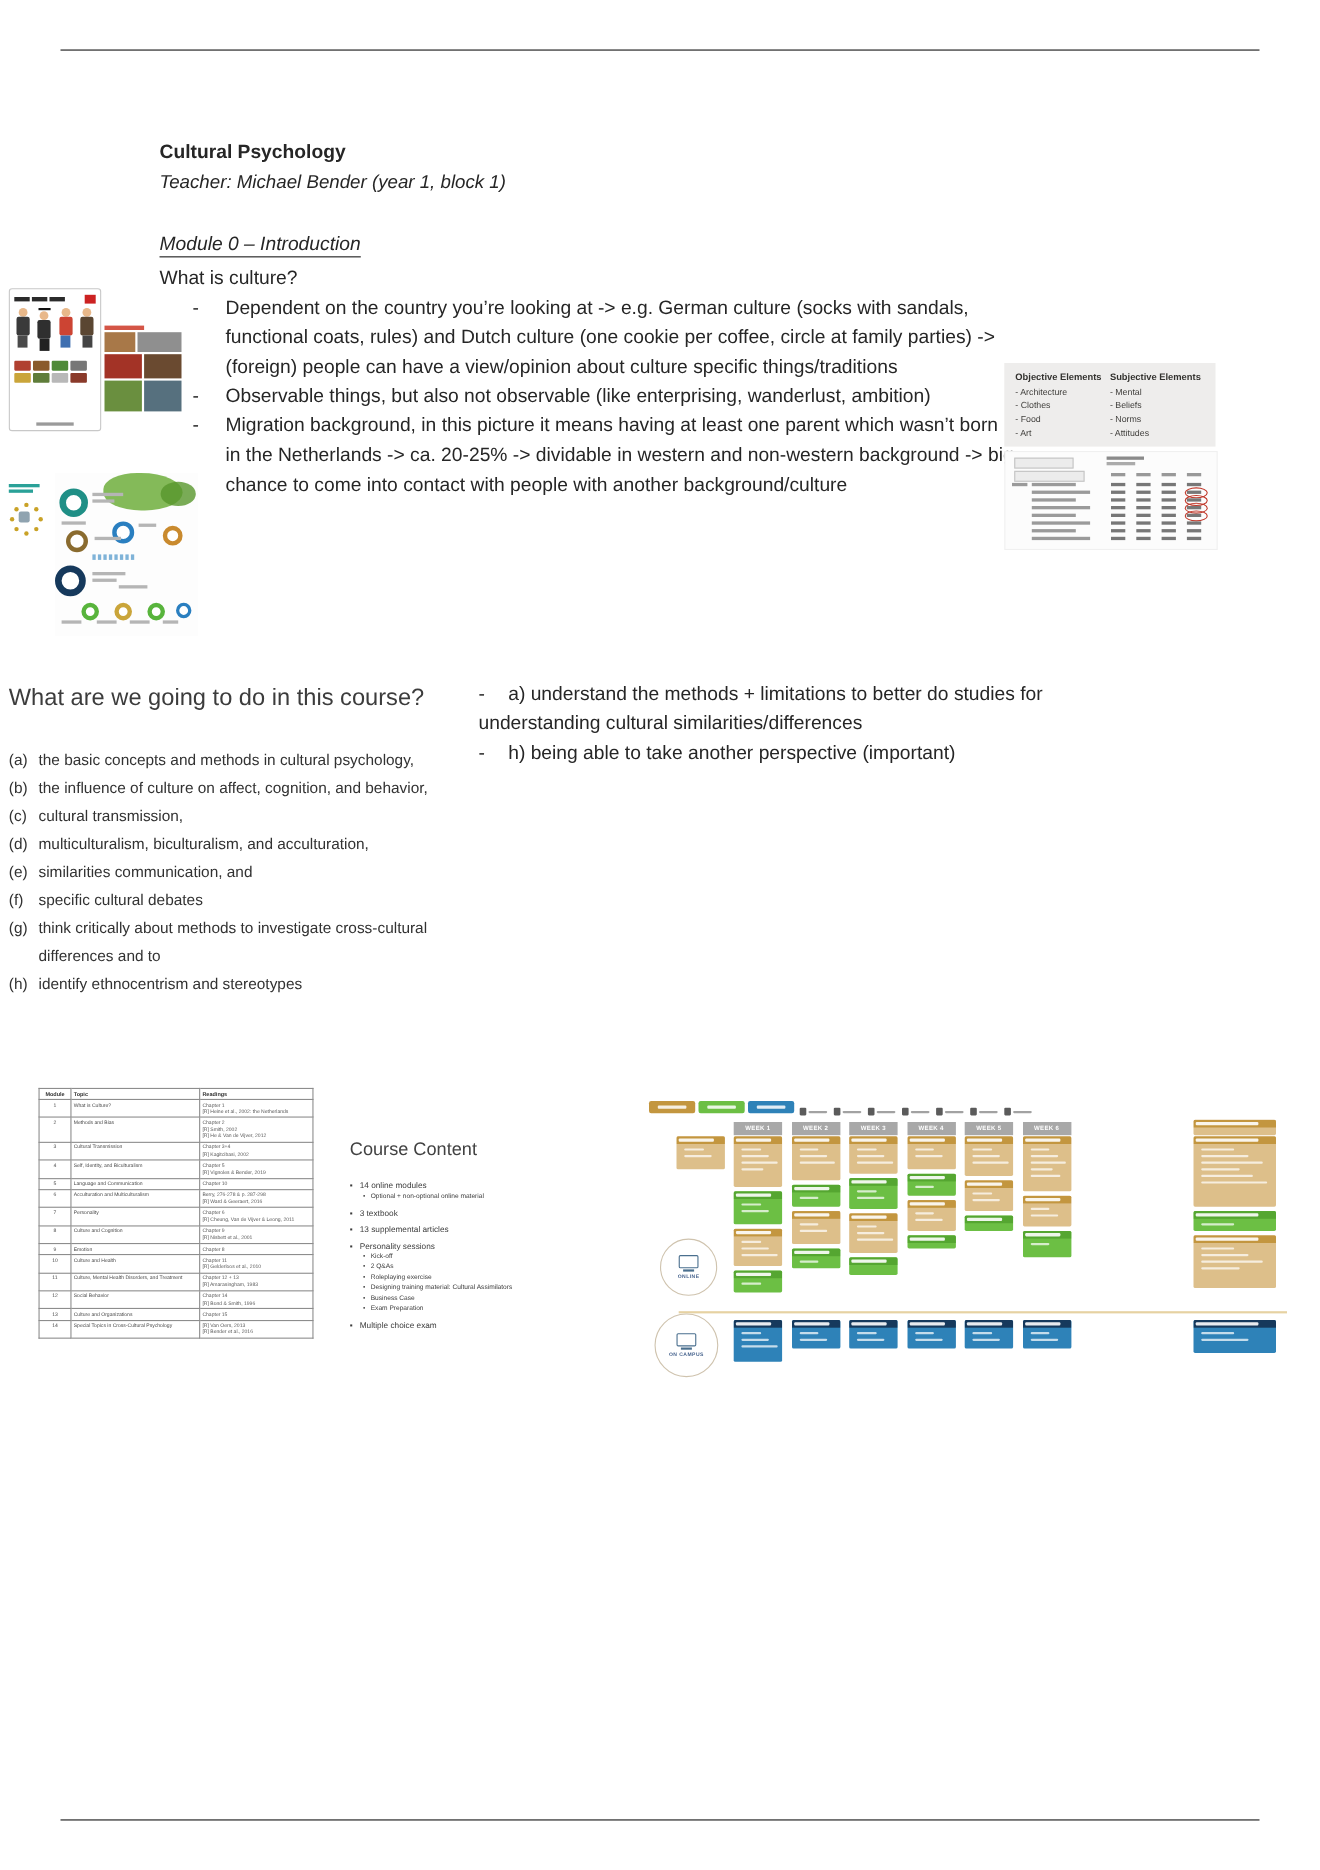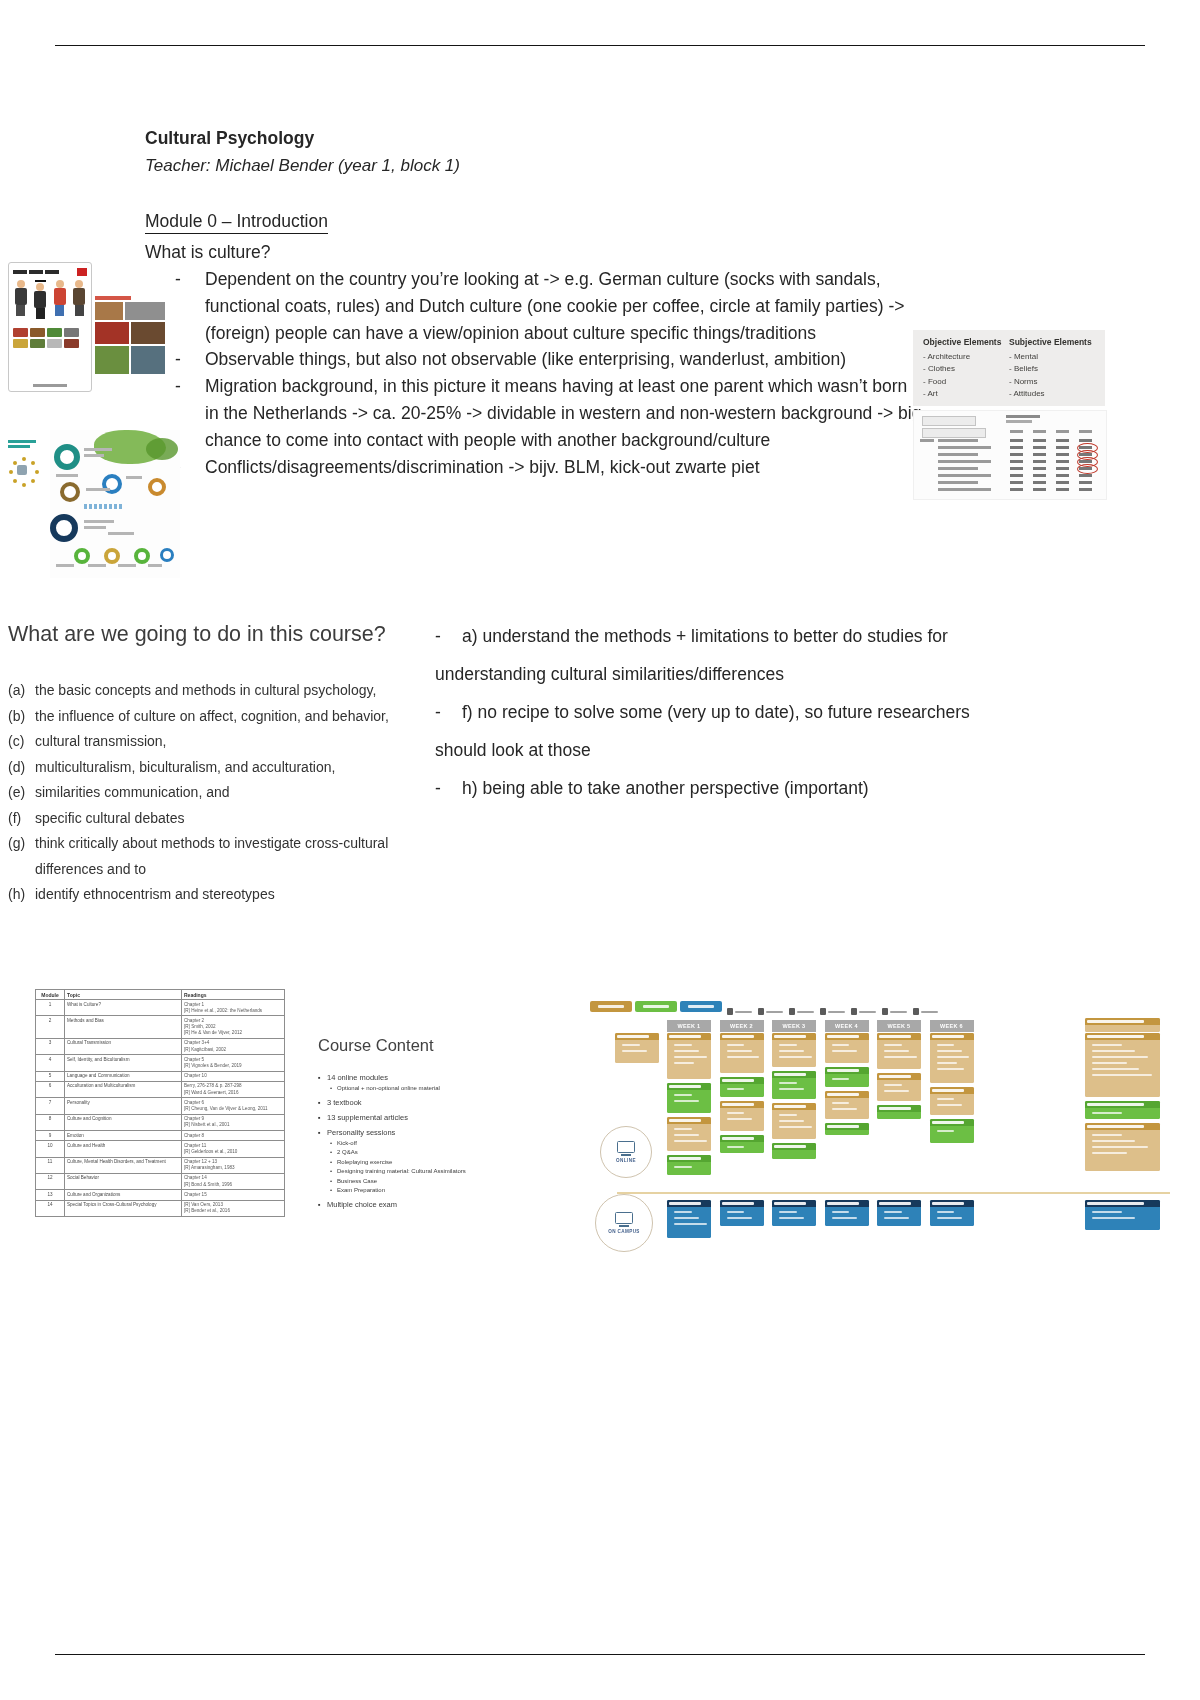--- a/index.html
+++ b/index.html
@@ -5,21 +5,21 @@
   html,body{margin:0;padding:0;background:#e9e9e9;}
   .page{position:relative;width:1200px;height:1700px;background:#ffffff;margin:0 auto;
         font-family:"Liberation Sans",sans-serif;color:#262626;overflow:hidden;}
   .rule{position:absolute;left:55px;width:1090px;border-top:1.7px solid #151515;}
   .rule-top{top:45px;} .rule-bottom{top:1654px;}
 
   
   .doc-header{position:absolute;left:145px;top:128px;}
   .doc-title{font-size:17.5px;font-weight:bold;}
   .doc-teacher{font-size:17px;font-style:italic;margin-top:7px;}
-  .module-h{position:absolute;left:145px;top:211px;font-size:17.5px;border-bottom:1.7px solid #1a1a1a;padding-bottom:1px;}
+  .module-h{position:absolute;left:145px;top:211px;font-size:17.5px;border-bottom:1.7px solid #1a1a1a;padding-bottom:1px;font-style:italic;}
   .what-q{position:absolute;left:145px;top:242px;font-size:17.5px;}
 
   
   .bullets{position:absolute;left:175px;top:266px;width:748px;font-size:17.5px;line-height:26.8px;}
   .b-row{display:flex;}
   .b-dash{width:30px;flex:none;}
   .b-text{flex:1;}
 
   
   .imgA{position:absolute;left:8px;top:262px;width:84px;height:130px;background:#fff;border:1px solid #c8c8c8;border-radius:3px;padding:4px;box-sizing:border-box;}
@@ -48,21 +48,21 @@
 
   
   .slide1{position:absolute;left:8px;top:622px;width:424px;}
   .slide1-title{font-size:21.5px;color:#3c3c3c;}
   .slide1-items{margin-top:31px;font-size:14px;color:#323232;line-height:25.5px;}
   .s1-row{display:flex;}
   .s1-label{width:27px;flex:none;}
   .s1-text{flex:1;}
 
   
-  .notes{position:absolute;left:435px;top:617px;width:547px;font-size:17.5px;line-height:38px;}
+  .notes{position:absolute;left:435px;top:617px;width:547px;font-size:17.5px;line-height:27px;}
   .note{margin:0;}
   .note .dash{display:inline-block;width:27px;}
 
   
   .mtable{position:absolute;left:35px;top:989px;width:250px;border-collapse:collapse;font-size:4.6px;color:#4a4a4a;table-layout:fixed;}
   .mtable th,.mtable td{border:0.6px solid #8d8d8d;padding:1.5px 2px;vertical-align:top;text-align:left;font-weight:normal;}
   .mtable th{font-weight:bold;font-size:5px;color:#333;}
   .mtable .c0{width:24px;text-align:center;}
   .mtable .c1{width:112px;}
   .mtable .rd{color:#5a5a5a;line-height:1.35;}
@@ -115,24 +115,20 @@
         <div class="b-dash">-</div>
         <div class="b-text">Dependent on the country you’re looking at -&gt; e.g. German culture (socks with sandals, functional coats, rules) and Dutch culture (one cookie per coffee, circle at family parties) -&gt; (foreign) people can have a view/opinion about culture specific things/traditions</div>
       </div>
       <div class="b-row">
         <div class="b-dash">-</div>
         <div class="b-text">Observable things, but also not observable (like enterprising, wanderlust, ambition)</div>
       </div>
       <div class="b-row">
         <div class="b-dash">-</div>
         <div class="b-text">Migration background, in this picture it means having at least one parent which wasn’t born in the Netherlands -&gt; ca. 20-25% -&gt; dividable in western and non-western background -&gt; big chance to come into contact with people with another background/culture</div>
-      </div>
-      <div class="b-row">
-        <div class="b-dash">-</div>
-        <div class="b-text">Conflicts/disagreements/discrimination -&gt; bijv. BLM, kick-out zwarte piet</div>
       </div>
     </div>
 
   <div class="imgA" id="imgA">
       <div class="banner">
         <div style="width: 14px; height: 4px; background: rgb(43, 43, 43); position: relative;"></div>
         <div style="width: 14px; height: 4px; background: rgb(43, 43, 43); position: relative;"></div>
         <div style="width: 14px; height: 4px; background: rgb(43, 43, 43); position: relative;"></div>
         <div style="width: 10px; height: 8px; background: rgb(204, 34, 34); position: relative; margin-left: auto;"></div>
       </div>
@@ -345,21 +341,20 @@
         </div>
         <div class="s1-row">
           <span class="s1-label">(h)</span>
           <span class="s1-text">identify ethnocentrism and stereotypes</span>
         </div>
       </div>
   </div>
 
   <div class="notes" id="notes">
       <div class="note"><span class="dash">-</span><span>a) understand the methods + limitations to better do studies for understanding cultural similarities/differences</span></div>
-      <div class="note"><span class="dash">-</span><span>f) no recipe to solve some (very up to date), so future researchers should look at those</span></div>
       <div class="note"><span class="dash">-</span><span>h) being able to take another perspective (important)</span></div>
     </div>
 
   <table class="mtable">
     <thead>
         <tr id="mthead">
           <th class="c0">Module</th>
           <th class="c1">Topic</th>
           <th class="c2">Readings</th>
         </tr>

